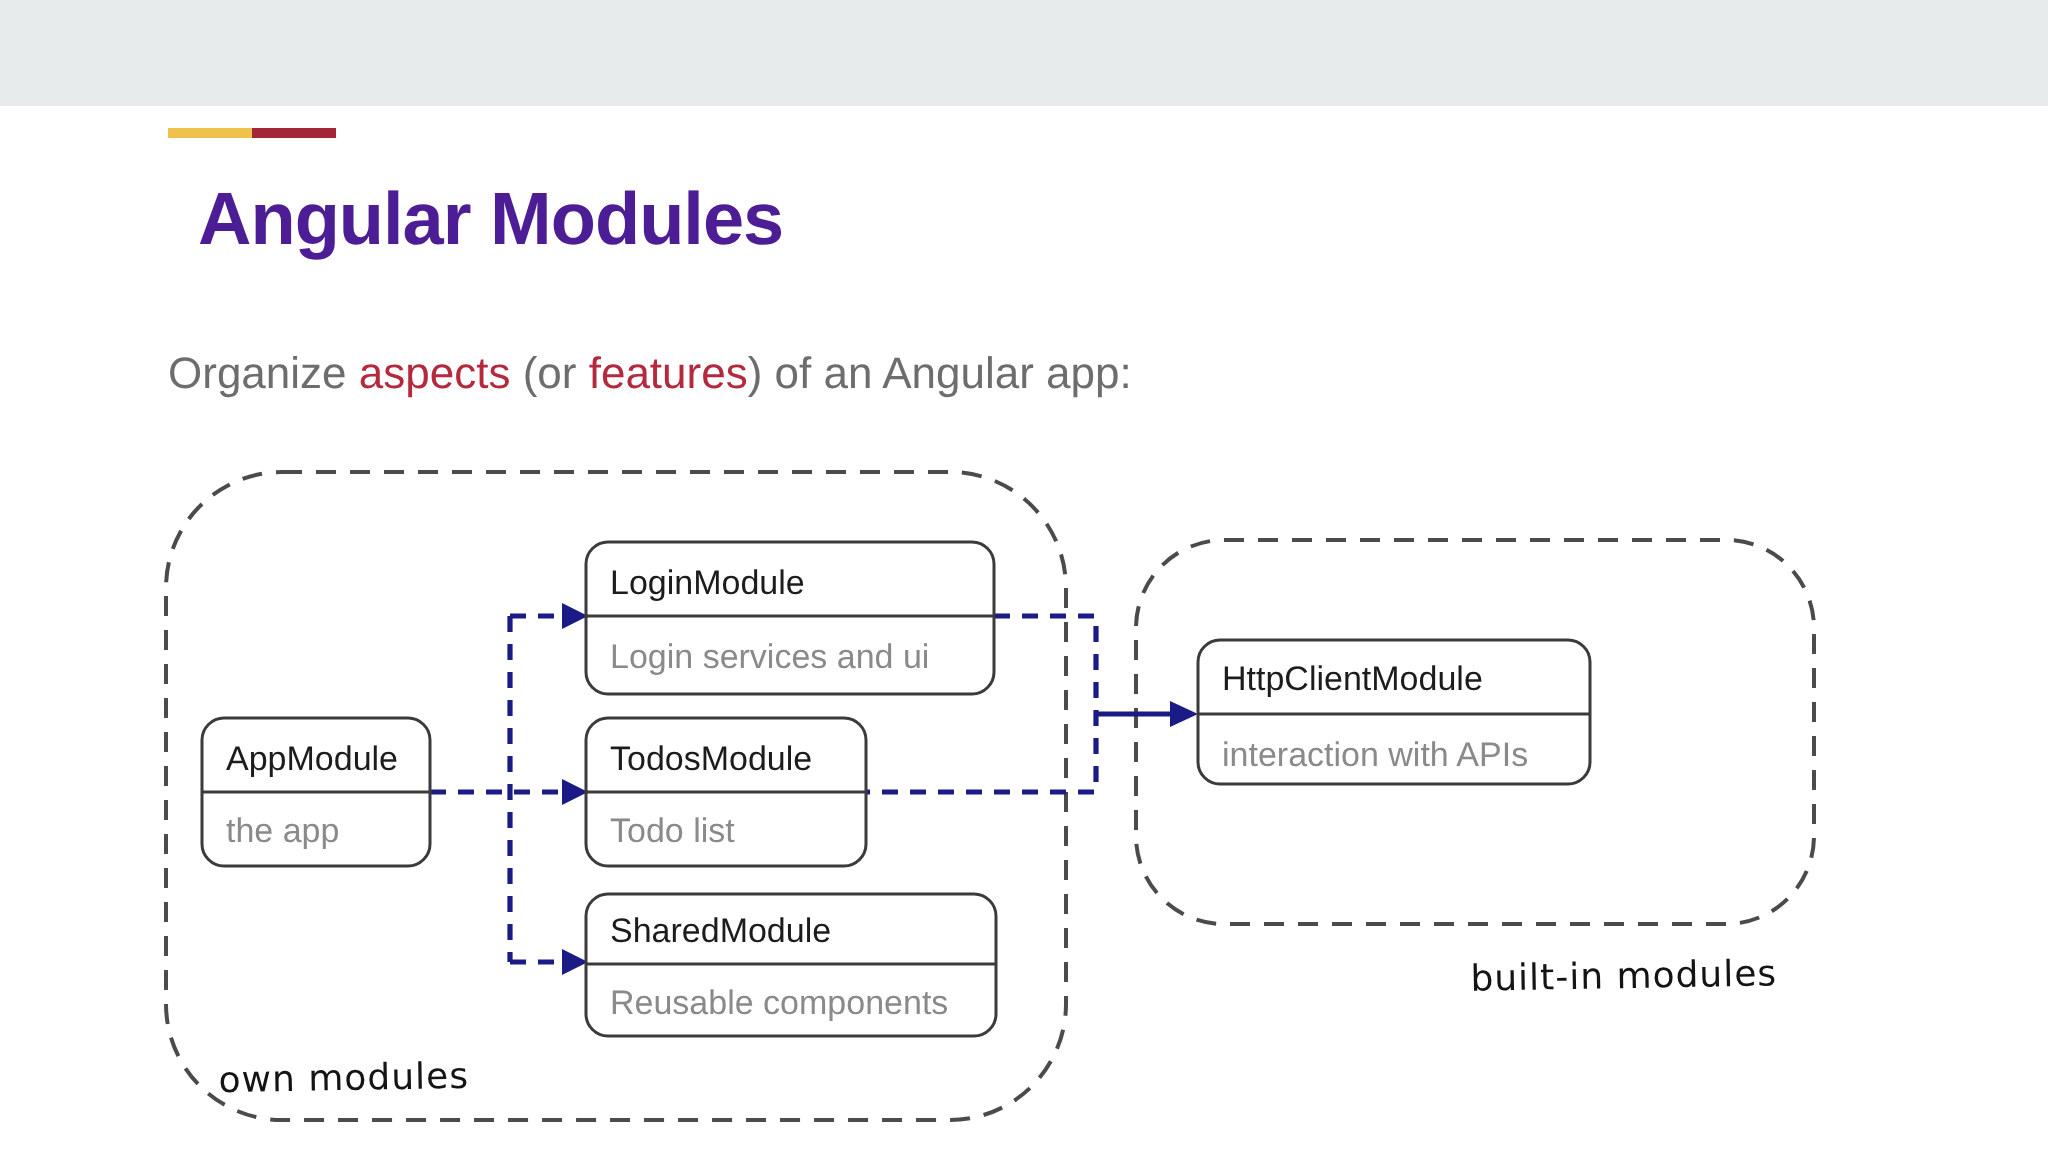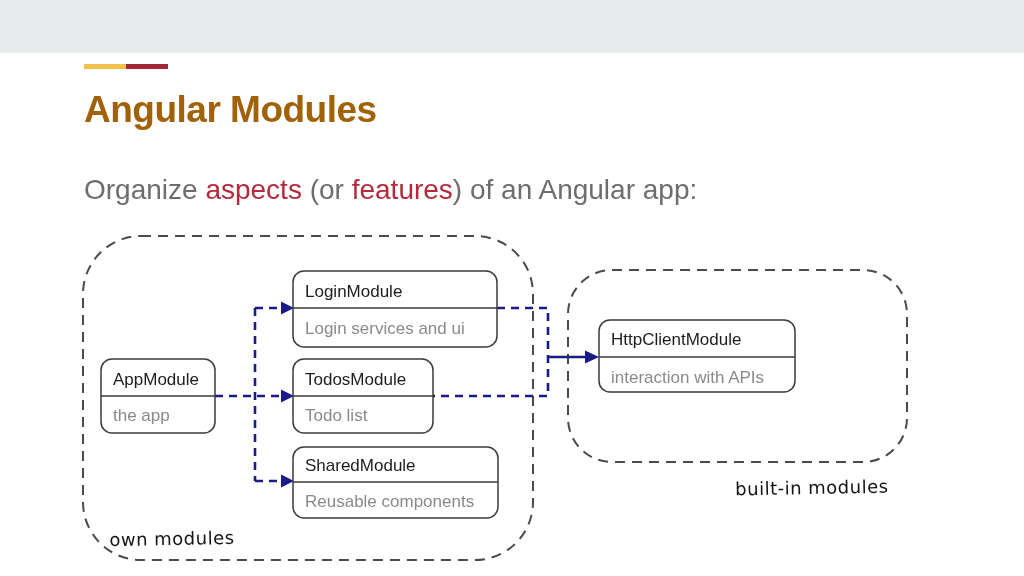--- a/index.html
+++ b/index.html
@@ -14,27 +14,27 @@
 
   .header-band {
     position: absolute; left: 0; top: 0; width: 1024px; height: 53px;
     background: #e8ebec;
   }
   .accent-bar { position: absolute; left: 84px; top: 64px; height: 5px; display: flex; }
   .accent-bar .seg-yellow { width: 42px; height: 5px; background: #f0c24c; }
   .accent-bar .seg-red    { width: 42px; height: 5px; background: #a32638; }
 
   .slide-title {
-    position: absolute; left: 84px; top: 91px;
-    font-size: 37px; font-weight: 700; color: #a16207;
+    position: absolute; left: 99px; top: 91px;
+    font-size: 37px; font-weight: 700; color: #4c1d95;
     letter-spacing: -0.5px; line-height: 1;
   }
   .slide-subtitle {
     position: absolute; left: 84px; top: 174px; margin: 0;
-    font-size: 28px; font-weight: 400; color: #6d6d6d; line-height: 1.15;
+    font-size: 22px; font-weight: 400; color: #6d6d6d; line-height: 1.15;
   }
   .slide-subtitle .hl { color: #b5293d; }
 
   svg.diagram { position: absolute; left: 0; top: 0; width: 1024px; height: 576px; }
 
   .gc  { fill: none; stroke: #4b4b4b; stroke-width: 2;   stroke-dasharray: 10 7; }
   .bd  { fill: none; stroke: #1b1b85; stroke-width: 2.6; stroke-dasharray: 8 6; }
   .bsl { fill: none; stroke: #1b1b85; stroke-width: 2.6; }
   .ah  { fill: #1b1b85; stroke: none; }
   .box { fill: #ffffff; stroke: #3b3b3b; stroke-width: 1.5; }

